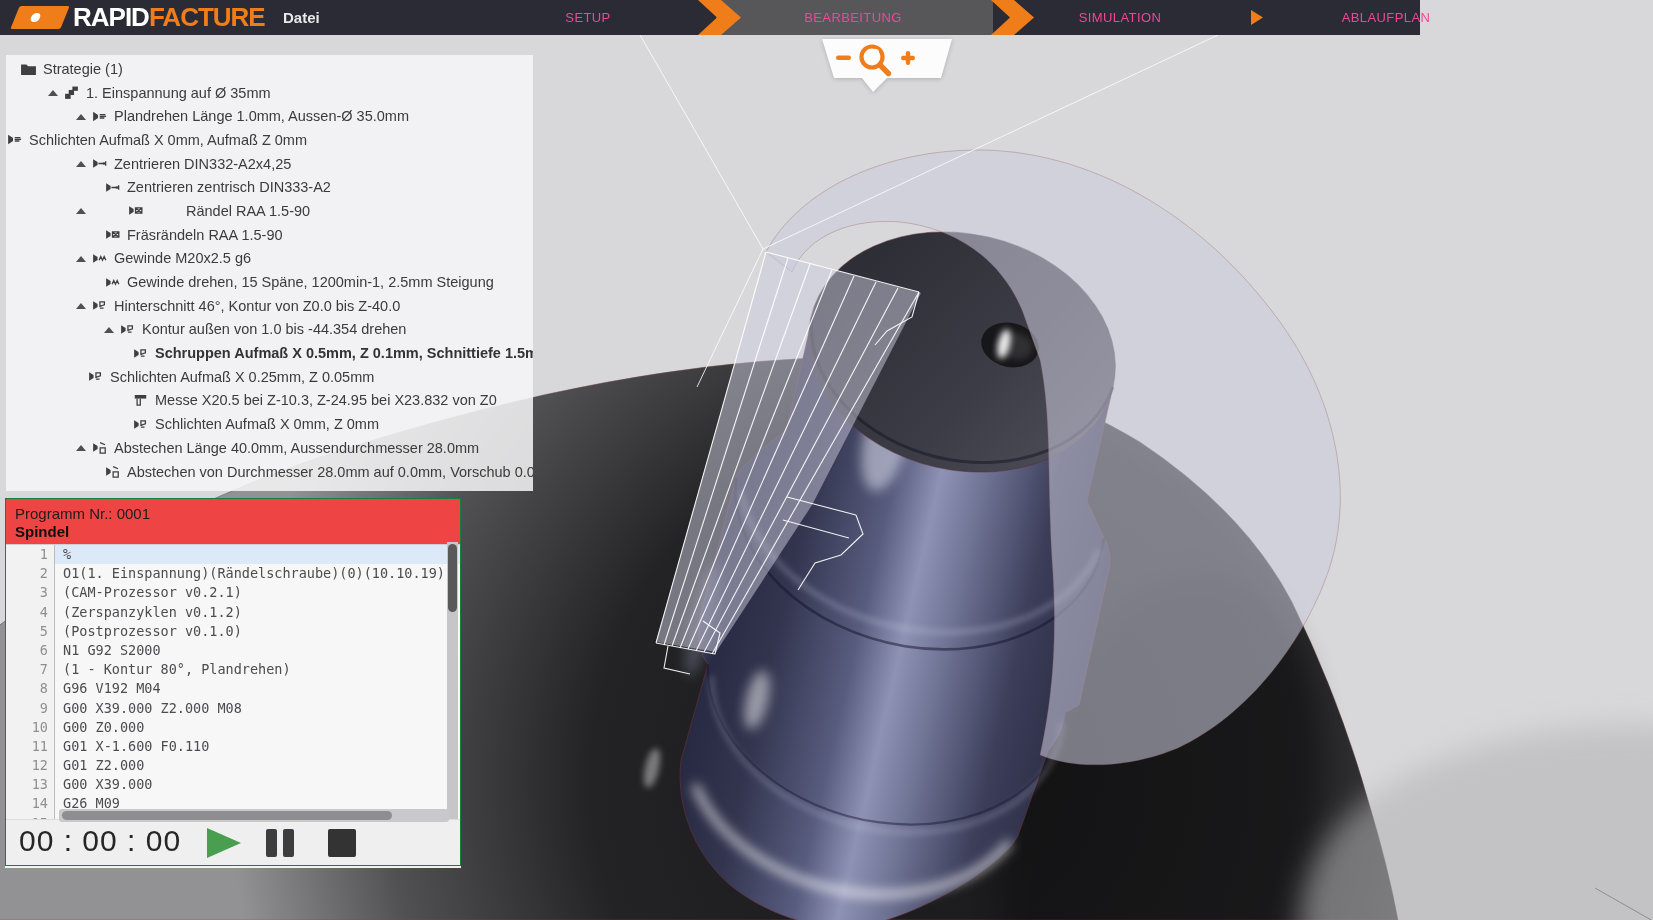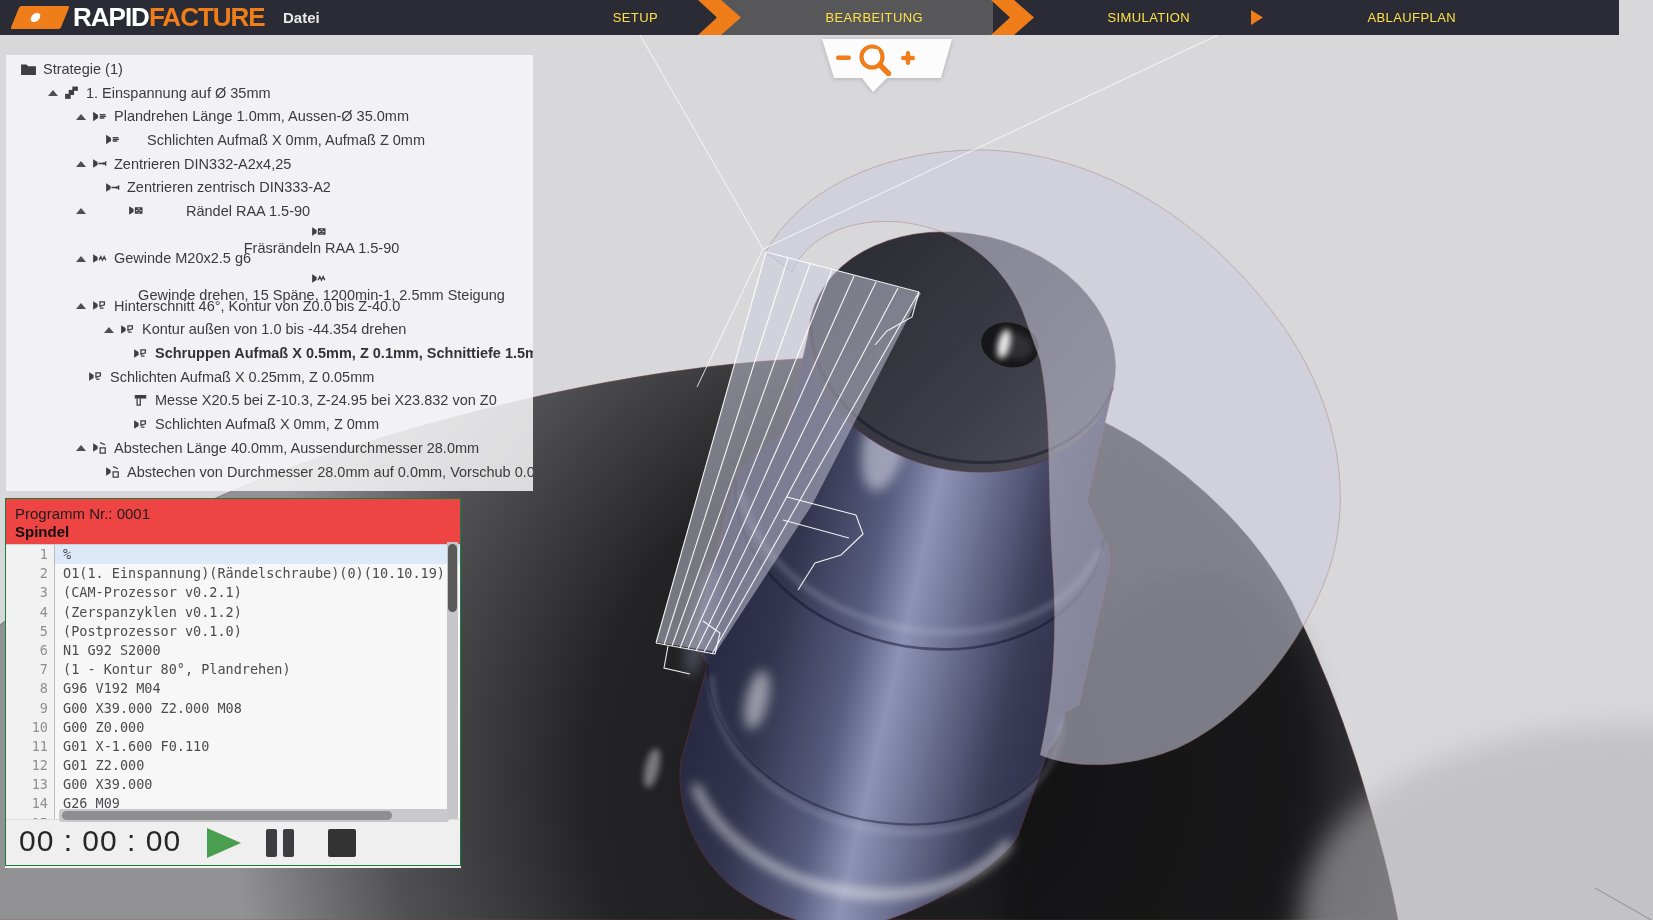--- a/index.html
+++ b/index.html
@@ -3,33 +3,33 @@
 <meta charset="utf-8">
 <style>
   html,body{margin:0;padding:0;background:#222;}
   .stage{position:relative;width:1653px;height:920px;overflow:hidden;
          font-family:"Liberation Sans",sans-serif;background:#d8d8da;}
 
   
   .viewport{position:absolute;left:0;top:0;width:1653px;height:920px;z-index:0;}
 
   
-  .header{position:absolute;left:0;top:0;width:1619px;height:35px;background:var(--header-bg,#2b2b35);z-index:20;}
+  .header{position:absolute;left:0;top:0;width:1420px;height:35px;background:var(--header-bg,#2b2b35);z-index:20;}
   .logo{position:absolute;left:15px;top:0;height:35px;display:flex;align-items:center;}
   .logo-mark{width:50px;height:23px;background:var(--accent-orange,#ef7d1a);transform:skewX(-22deg);
              border-radius:2px;position:relative;margin-right:8px;}
   .logo-dot{position:absolute;left:16px;top:7px;width:9px;height:9px;border-radius:50%;background:#fff;}
   .brand{font-weight:bold;font-size:26px;letter-spacing:-1px;line-height:35px;}
   .brand .b1{color:#fff;}
   .brand .b2{color:var(--accent-orange,#ef7d1a);}
   .menu-file{position:absolute;left:283px;top:0;line-height:35px;color:#e8e8e8;font-weight:bold;font-size:15px;cursor:pointer;}
   .step-band{position:absolute;left:716px;top:0;width:277px;height:35px;background:var(--active-step-bg,#57575a);}
   .hdr-shapes{position:absolute;left:0;top:0;width:1653px;height:35px;pointer-events:none;}
-  .step{position:absolute;top:0;width:140px;height:35px;line-height:35px;text-align:right;
-        color:#fde047;font-size:13px;letter-spacing:.4px;cursor:pointer;z-index:2;}
+  .step{position:absolute;top:0;width:140px;height:35px;line-height:35px;text-align:center;
+        color:#ec4899;font-size:13px;letter-spacing:.4px;cursor:pointer;z-index:2;}
   .step-0{left:518px;} .step-1{left:783px;} .step-2{left:1050px;} .step-3{left:1316px;}
 
   
   .zoomw{position:absolute;left:800px;top:35px;width:160px;height:64px;z-index:6;
          filter:drop-shadow(0 1px 2px rgba(0,0,0,.18));}
 
   
   .tree{position:absolute;left:6px;top:55px;width:527px;height:436px;z-index:5;
         background:rgba(247,247,248,.85);padding-top:2px;box-sizing:border-box;overflow:hidden;}
   .trow{height:23.7px;display:flex;align-items:center;white-space:nowrap;cursor:default;}
@@ -254,21 +254,21 @@
         <span class="tlabel">1. Einspannung auf Ø 35mm</span>
       </div>
       <div class="trow" style="padding-left: 70px;">
         <span class="twirl"></span>
         <span class="ticon"><svg viewBox="0 0 16 16">
             <path d="M2 3.6l4.6 2.9v3L2 12.4z"></path>
             <path class="s" d="M8.2 6.2h5.4M8.2 7.8h6M8.2 9.4h4.4"></path>
           </svg></span>
         <span class="tlabel">Plandrehen Länge 1.0mm, Aussen-Ø 35.0mm</span>
       </div>
-      <div class="trow" style="padding-left: 98px; gap: 20px;">
+      <div class="trow" style="">
 
         <span class="ticon"><svg viewBox="0 0 16 16">
             <path d="M2 3.6l4.6 2.9v3L2 12.4z"></path>
             <path class="s" d="M8.2 6.2h5.4M8.2 7.8h6M8.2 9.4h4.4"></path>
           </svg></span>
         <span class="tlabel">Schlichten Aufmaß X 0mm, Aufmaß Z 0mm</span>
       </div>
       <div class="trow" style="padding-left: 70px;">
         <span class="twirl"></span>
         <span class="ticon"><svg viewBox="0 0 16 16">
@@ -288,37 +288,37 @@
         <span class="tlabel">Zentrieren zentrisch DIN333-A2</span>
       </div>
       <div class="trow" style="padding-left: 70px; gap: 36px;">
         <span class="twirl"></span>
         <span class="ticon"><svg viewBox="0 0 16 16">
             <path d="M2 4l4.2 2.7v2.6L2 11.9z"></path>
             <path class="s" d="M8 5.6h6v4.8H8zM8 5.6l6 4.8M14 5.6l-6 4.8"></path>
           </svg></span>
         <span class="tlabel">Rändel RAA 1.5-90</span>
       </div>
-      <div class="trow" style="padding-left: 98px; flex-direction: column;">
+      <div class="trow" style="padding-left: 98px;">
 
         <span class="ticon"><svg viewBox="0 0 16 16">
             <path d="M2 4l4.2 2.7v2.6L2 11.9z"></path>
             <path class="s" d="M8 5.6h6v4.8H8zM8 5.6l6 4.8M14 5.6l-6 4.8"></path>
           </svg></span>
         <span class="tlabel">Fräsrändeln RAA 1.5-90</span>
       </div>
       <div class="trow" style="padding-left: 70px;">
         <span class="twirl"></span>
         <span class="ticon"><svg viewBox="0 0 16 16">
             <path d="M2 4l4.2 2.7v2.6L2 11.9z"></path>
             <path class="s" d="M7.6 9.6l1.6-3.4 1.6 3.4 1.6-3.4 1.6 3.4"></path>
           </svg></span>
         <span class="tlabel">Gewinde M20x2.5 g6</span>
       </div>
-      <div class="trow" style="padding-left: 98px; flex-direction: column;">
+      <div class="trow" style="padding-left: 98px;">
 
         <span class="ticon"><svg viewBox="0 0 16 16">
             <path d="M2 4l4.2 2.7v2.6L2 11.9z"></path>
             <path class="s" d="M7.6 9.6l1.6-3.4 1.6 3.4 1.6-3.4 1.6 3.4"></path>
           </svg></span>
         <span class="tlabel">Gewinde drehen, 15 Späne, 1200min-1, 2.5mm Steigung</span>
       </div>
       <div class="trow" style="padding-left: 70px;">
         <span class="twirl"></span>
         <span class="ticon"><svg viewBox="0 0 16 16">

